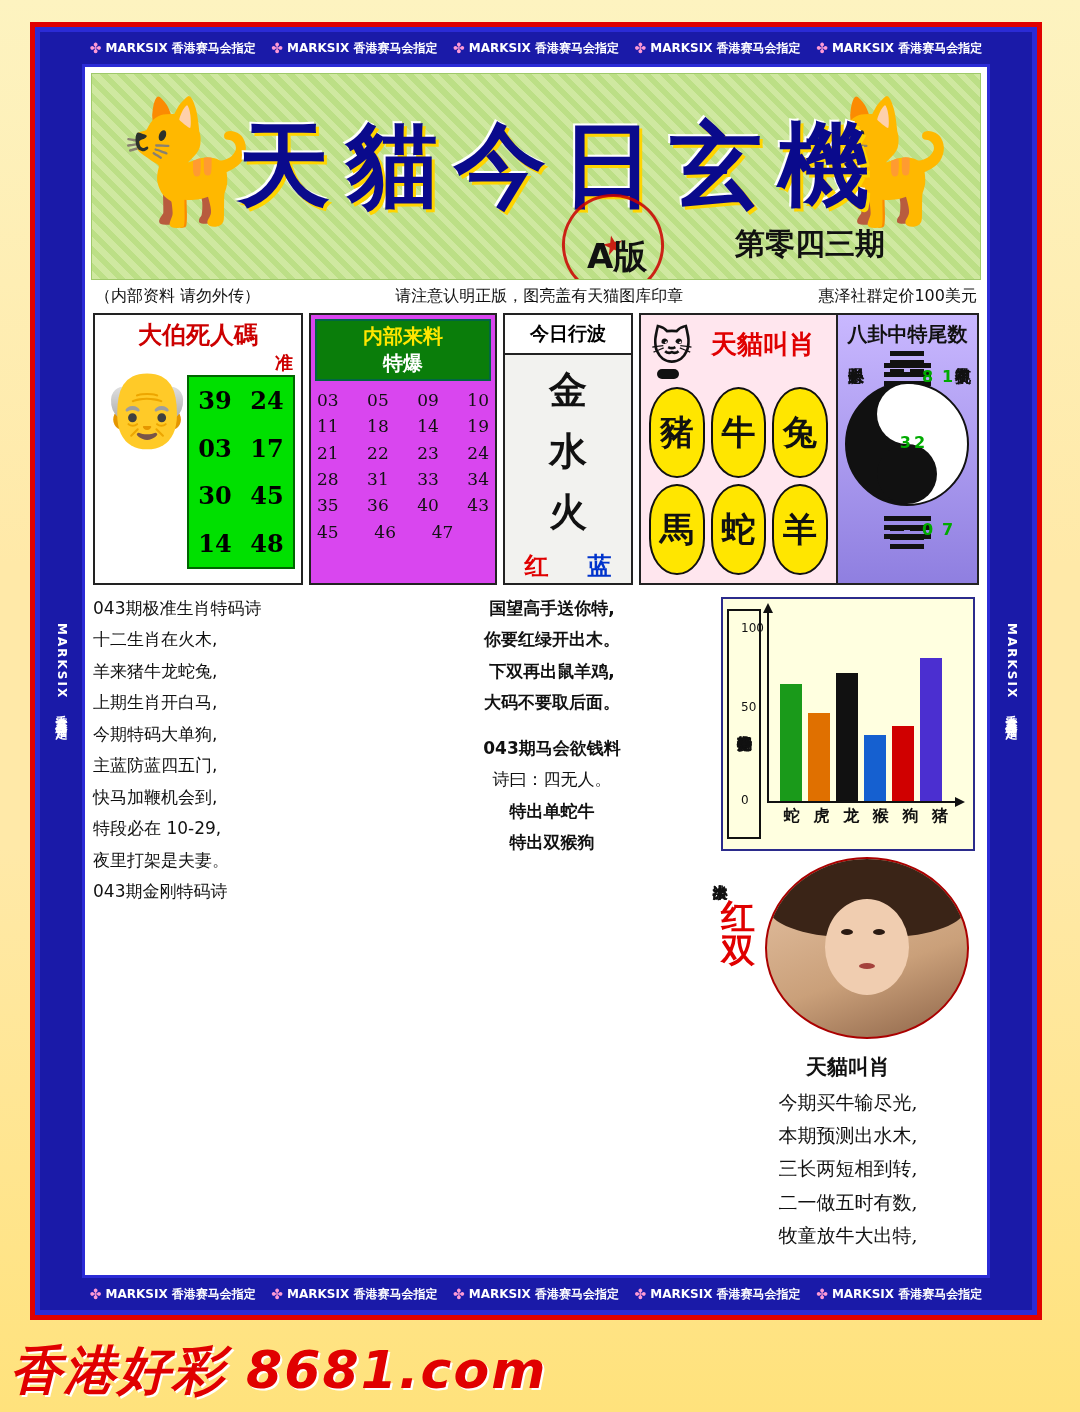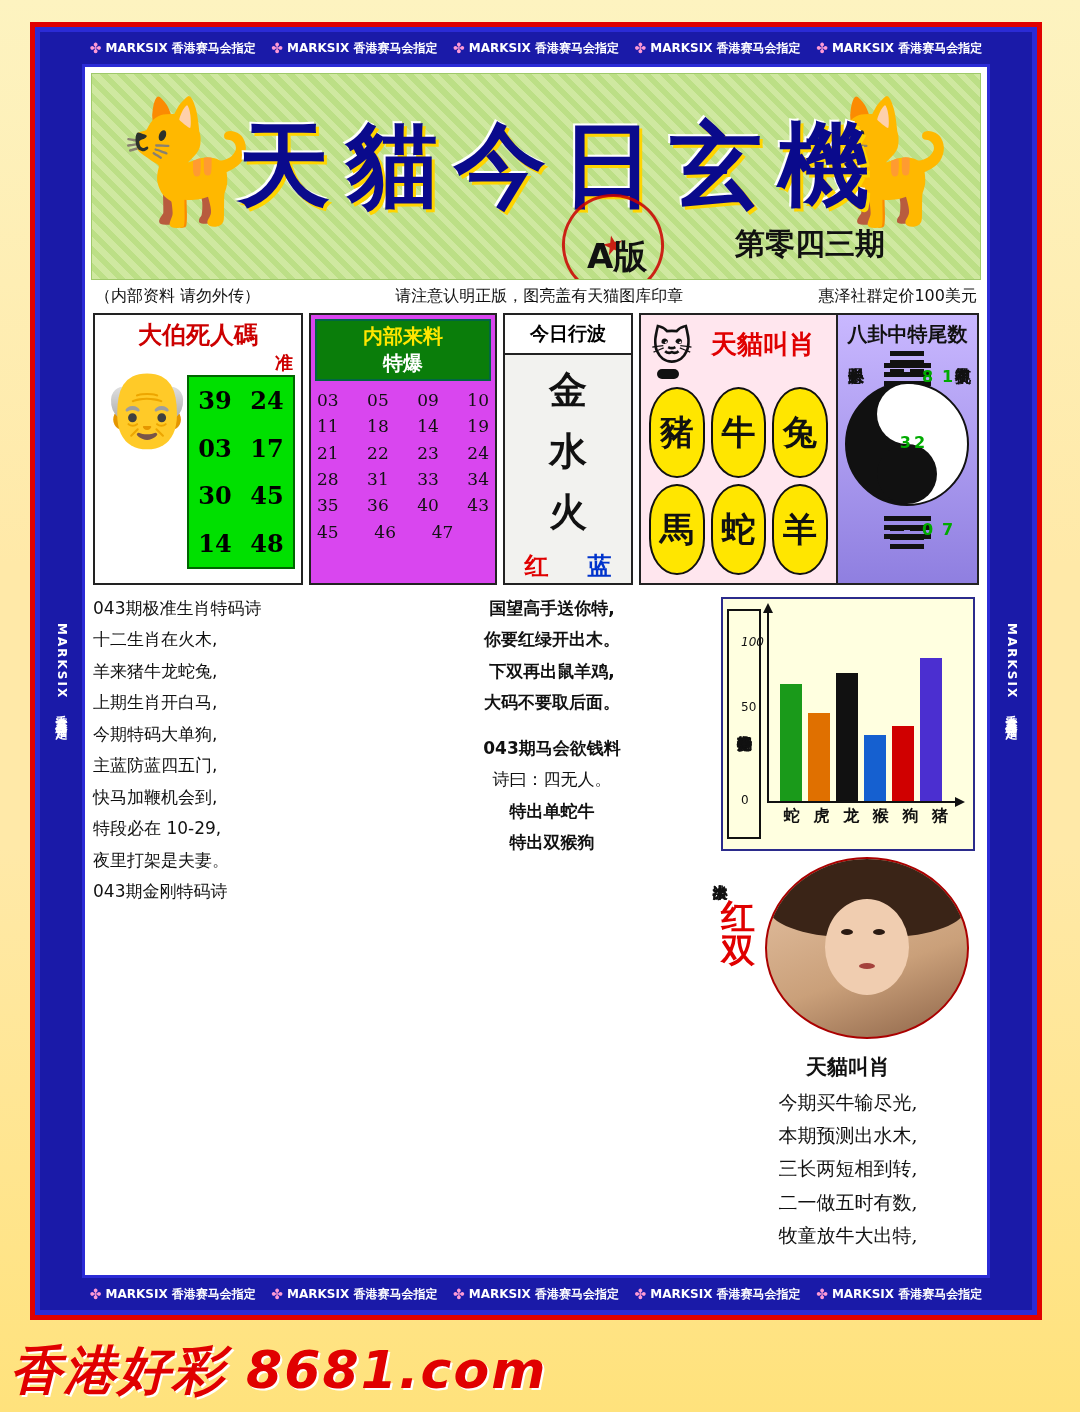--- a/index.html
+++ b/index.html
@@ -492,21 +492,21 @@
 
             <div class="chartbox">
               <div class="chart-ylabel">今期特码走势参考</div>
               <div class="plot">
                 <div class="axis-y">
                     <div class="arrow-up"></div>
                   </div>
                 <div class="axis-x">
                     <div class="arrow-right"></div>
                   </div>
-                <div class="ytick" style="top:22px;font-style:italic;">100</div>
+                <div class="ytick" style="top:8px;">100</div>
                 <div class="ytick" style="top:calc(100% - 50%*1.0 - 8px);">50</div>
                 <div class="ytick" style="bottom:-4px;">0</div>
                 <div class="bars">
                   <div class="bar" style="height:62%;background:#1a9a1a;"></div>
                   <div class="bar" style="height:47%;background:#e07000;"></div>
                   <div class="bar" style="height:68%;background:#111111;"></div>
                   <div class="bar" style="height:35%;background:#1560d0;"></div>
                   <div class="bar" style="height:40%;background:#d00000;"></div>
                   <div class="bar" style="height:76%;background:#4b2fd0;"></div>
                 </div>

